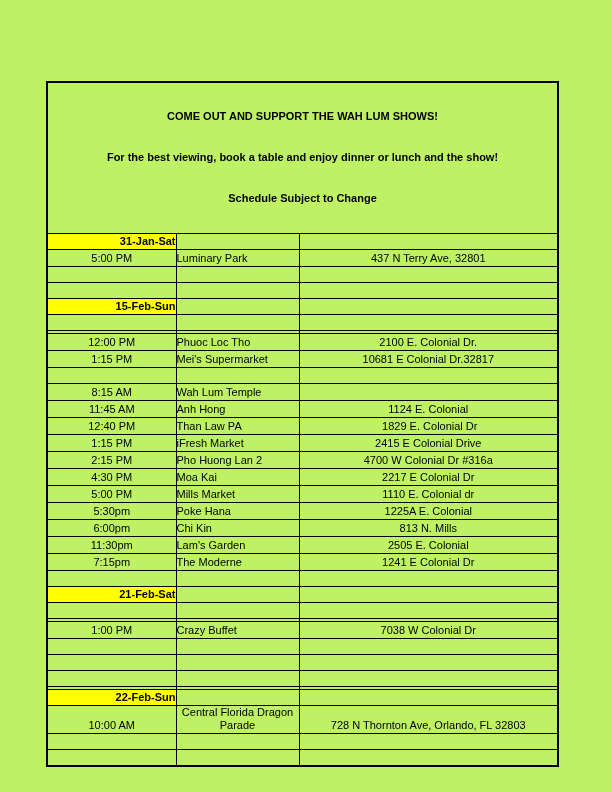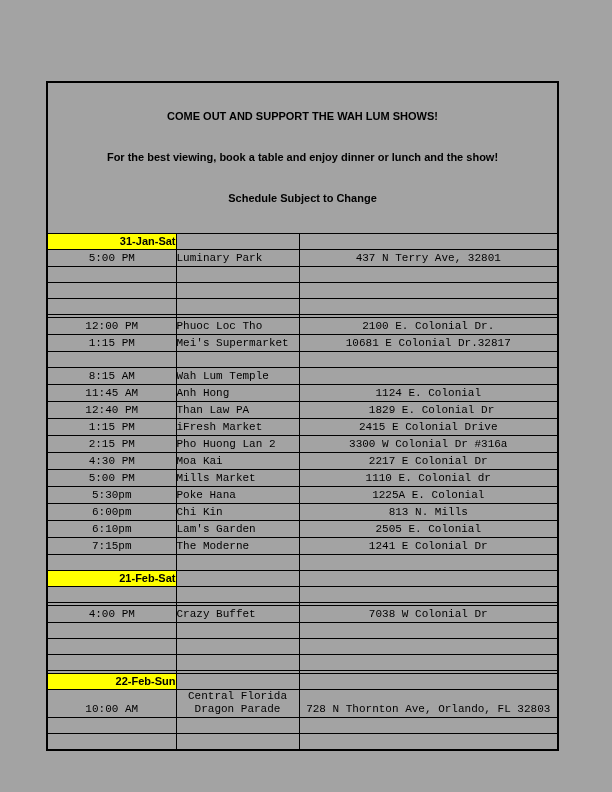--- a/index.html
+++ b/index.html
@@ -1,20 +1,20 @@
 <!DOCTYPE html>
 <html><head>
 <meta charset="utf-8">
 <style>
   html, body { margin: 0; padding: 0; background: #ffffff; }
   .page {
     position: relative;
     width: 612px;
     height: 792px;
-    background: #a3a3a3;
+    background: #bef264;
     font-family: "Liberation Sans", sans-serif;
     color: #000000;
     overflow: hidden;
   }
   table.sheet {
     position: absolute;
     left: 46px;
     top: 81px;
     width: 511px;
     border-collapse: collapse;
@@ -44,21 +44,21 @@
   .c-time { text-align: center; }
   .c-loc  { text-align: left; padding-left: 3px; }
   .c-addr { text-align: center; padding-left: 3px; }
   td.hl {
     background: #ffff00;
     font-weight: bold;
     text-align: right;
   }
   td.hl-ext { background: #ffff00; }
   td.no-right { border-right: hidden; }
-  tr.event-row td { height: 15px; font-family: Liberation Mono, monospace; }
+  tr.event-row td { height: 15px; }
   tr.spacer-row td { height: 2px; padding: 0; line-height: 2px; }
   .loc-center { text-align: center; padding-left: 0; }
 </style>
 </head>
 <body>
 
 <div class="page">
   <table class="sheet">
     <colgroup>
       <col style="width:129px">
@@ -88,20 +88,25 @@
         <tr class="empty-row">
           <td class="c-time"></td>
           <td class="c-loc"></td>
           <td class="c-addr"></td>
         </tr>
         <tr class="empty-row">
           <td class="c-time"></td>
           <td class="c-loc"></td>
           <td class="c-addr"></td>
         </tr>
+        <tr class="date-row">
+          <td class="c-time hl">15-Feb-Sun</td>
+          <td class="c-loc"></td>
+          <td class="c-addr"></td>
+        </tr>
         <tr class="empty-row">
           <td class="c-time"></td>
           <td class="c-loc"></td>
           <td class="c-addr"></td>
         </tr>
         <tr class="spacer-row">
           <td class="c-time"></td>
           <td class="c-loc"></td>
           <td class="c-addr"></td>
         </tr>
@@ -136,21 +141,21 @@
           <td class="c-addr"> 1829 E. Colonial Dr</td>
         </tr>
         <tr class="event-row">
           <td class="c-time">1:15 PM</td>
           <td class="c-loc">iFresh Market</td>
           <td class="c-addr">2415 E Colonial Drive</td>
         </tr>
         <tr class="event-row">
           <td class="c-time">2:15 PM</td>
           <td class="c-loc">Pho Huong Lan 2</td>
-          <td class="c-addr">3300 W Colonial Dr #316a</td>
+          <td class="c-addr">4700 W Colonial Dr #316a</td>
         </tr>
         <tr class="event-row">
           <td class="c-time">4:30 PM</td>
           <td class="c-loc">Moa Kai</td>
           <td class="c-addr">2217 E Colonial Dr</td>
         </tr>
         <tr class="event-row">
           <td class="c-time">5:00 PM</td>
           <td class="c-loc">Mills Market</td>
           <td class="c-addr">1110 E. Colonial dr</td>
@@ -159,21 +164,21 @@
           <td class="c-time">5:30pm</td>
           <td class="c-loc">Poke Hana</td>
           <td class="c-addr">1225A E. Colonial</td>
         </tr>
         <tr class="event-row">
           <td class="c-time">6:00pm</td>
           <td class="c-loc">Chi Kin</td>
           <td class="c-addr">813 N. Mills</td>
         </tr>
         <tr class="event-row">
-          <td class="c-time">6:10pm</td>
+          <td class="c-time">11:30pm</td>
           <td class="c-loc">Lam's Garden</td>
           <td class="c-addr">2505 E. Colonial</td>
         </tr>
         <tr class="event-row">
           <td class="c-time">7:15pm</td>
           <td class="c-loc">The Moderne</td>
           <td class="c-addr">1241 E Colonial Dr</td>
         </tr>
         <tr class="empty-row">
           <td class="c-time"></td>
@@ -189,21 +194,21 @@
           <td class="c-time"></td>
           <td class="c-loc"></td>
           <td class="c-addr"></td>
         </tr>
         <tr class="spacer-row">
           <td class="c-time"></td>
           <td class="c-loc"></td>
           <td class="c-addr"></td>
         </tr>
         <tr class="event-row">
-          <td class="c-time">4:00 PM</td>
+          <td class="c-time">1:00 PM</td>
           <td class="c-loc">Crazy Buffet</td>
           <td class="c-addr">7038 W Colonial Dr</td>
         </tr>
         <tr class="empty-row">
           <td class="c-time"></td>
           <td class="c-loc"></td>
           <td class="c-addr"></td>
         </tr>
         <tr class="empty-row">
           <td class="c-time"></td>

